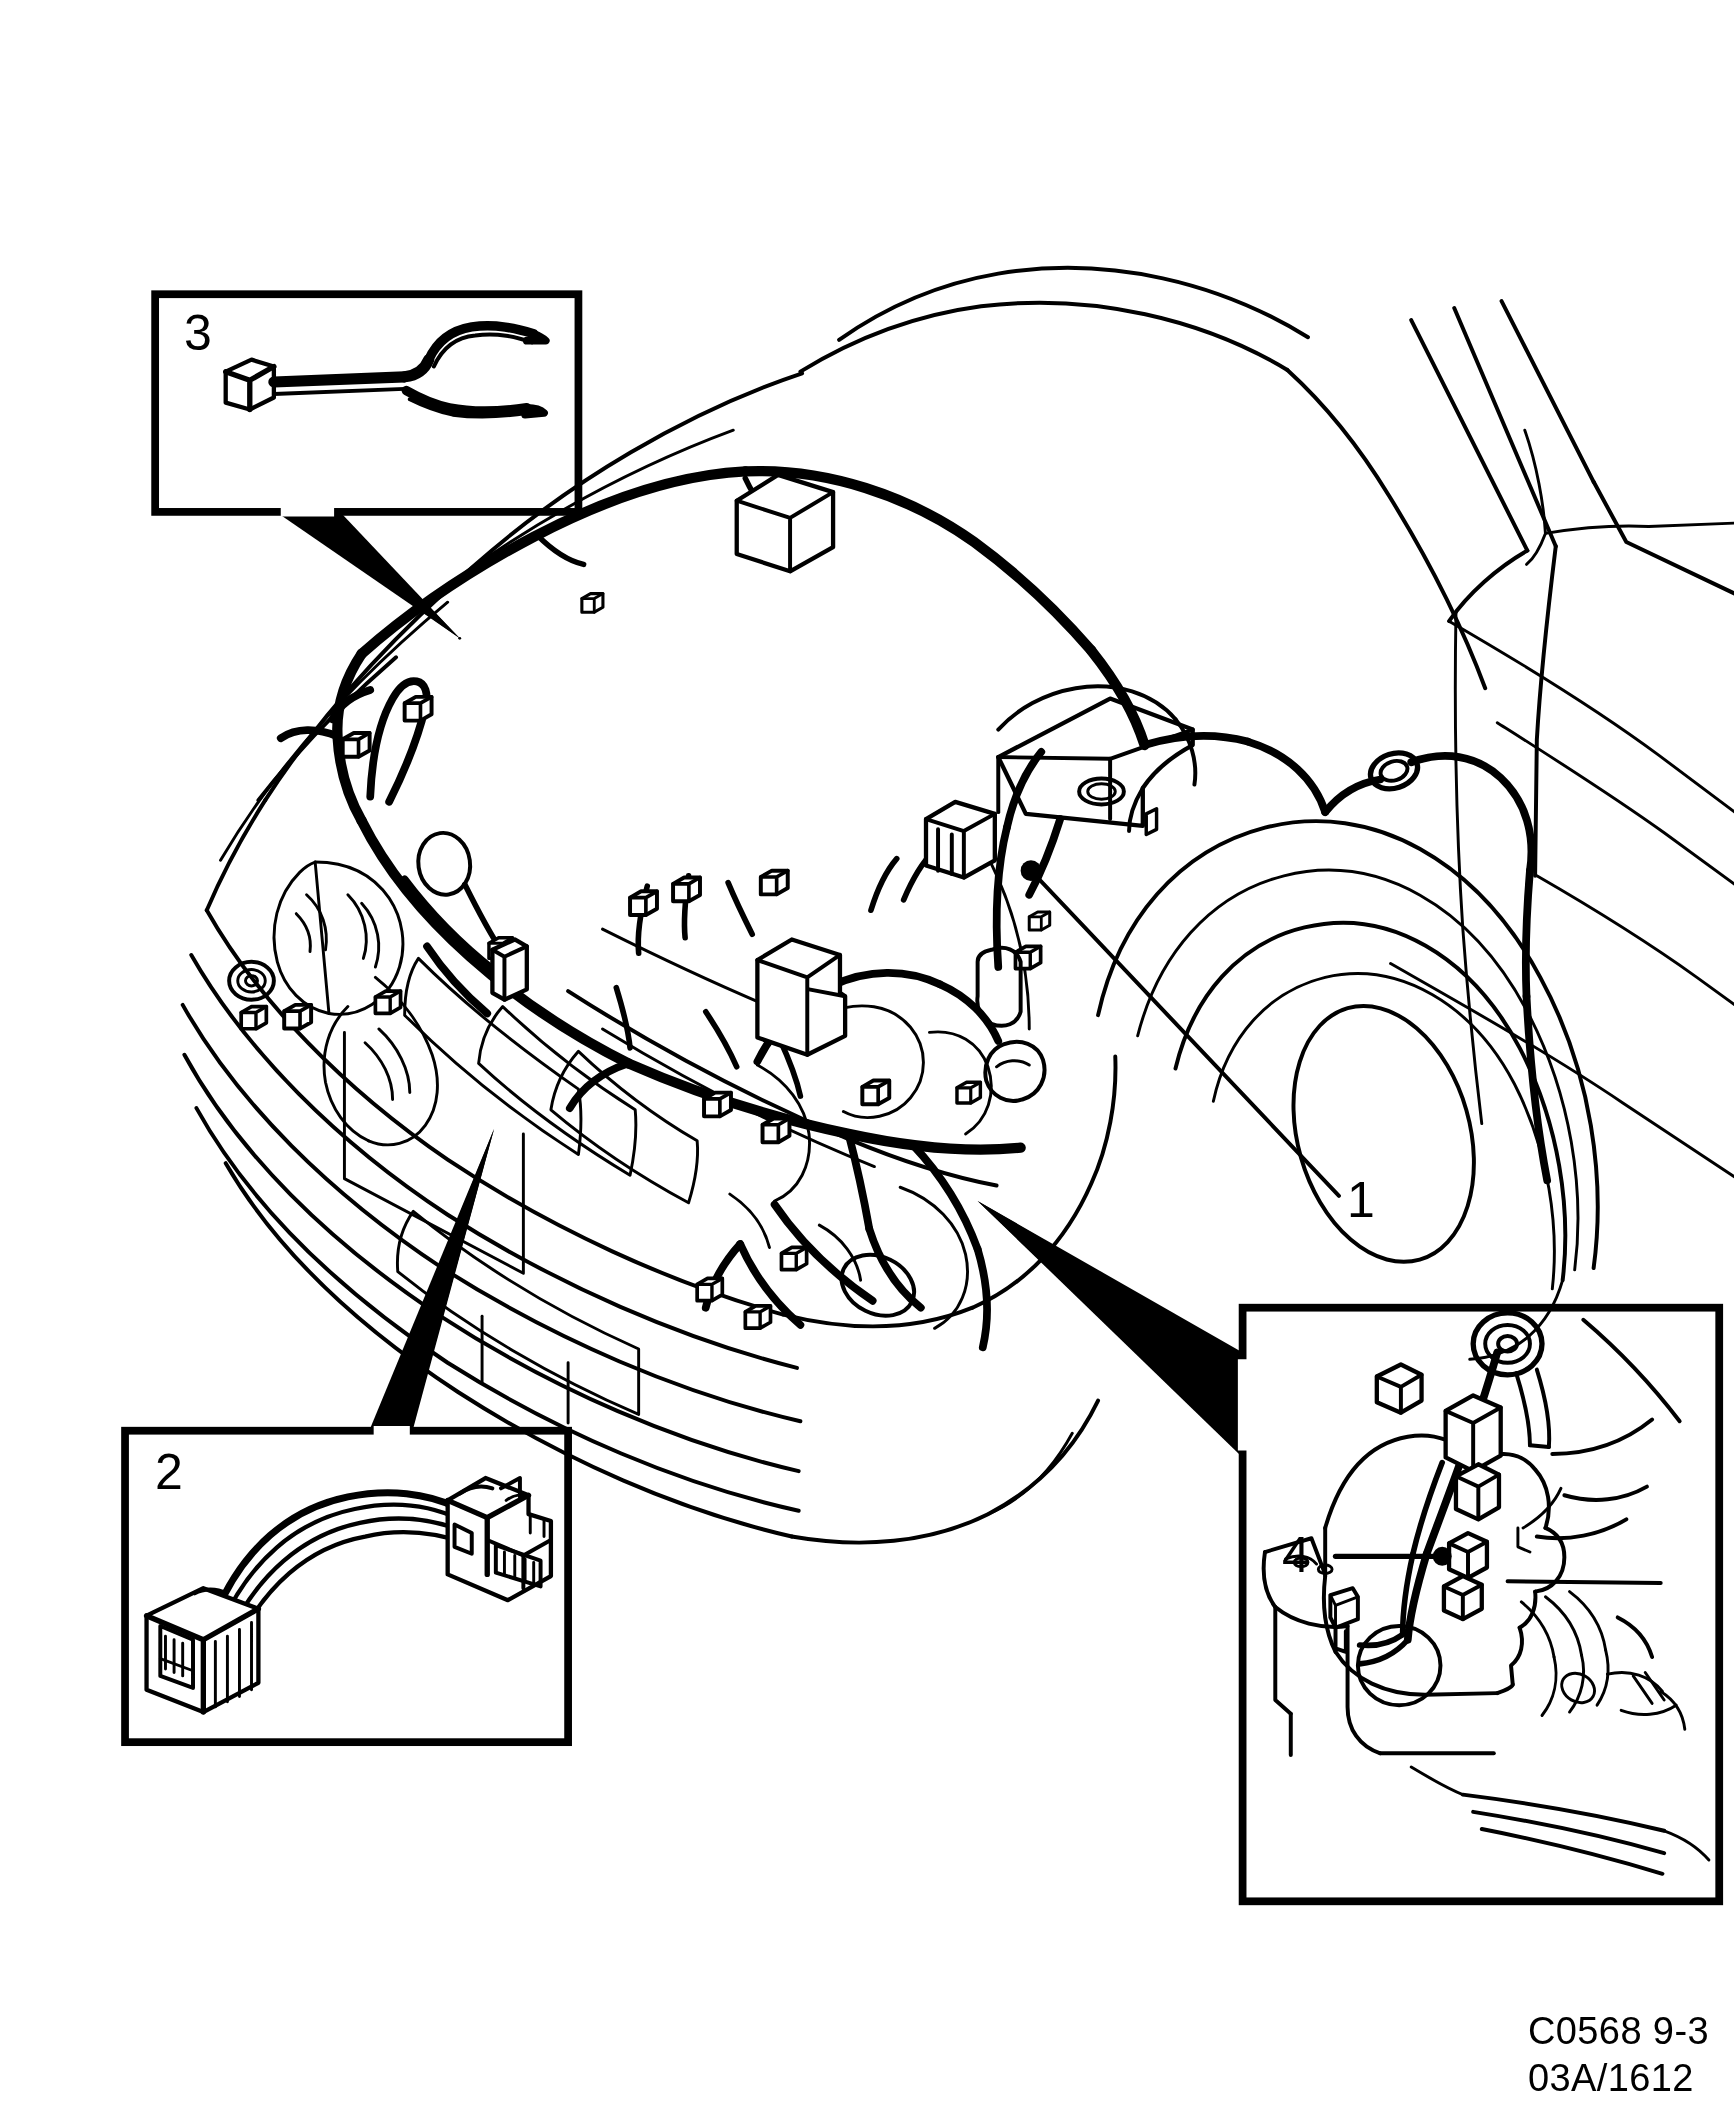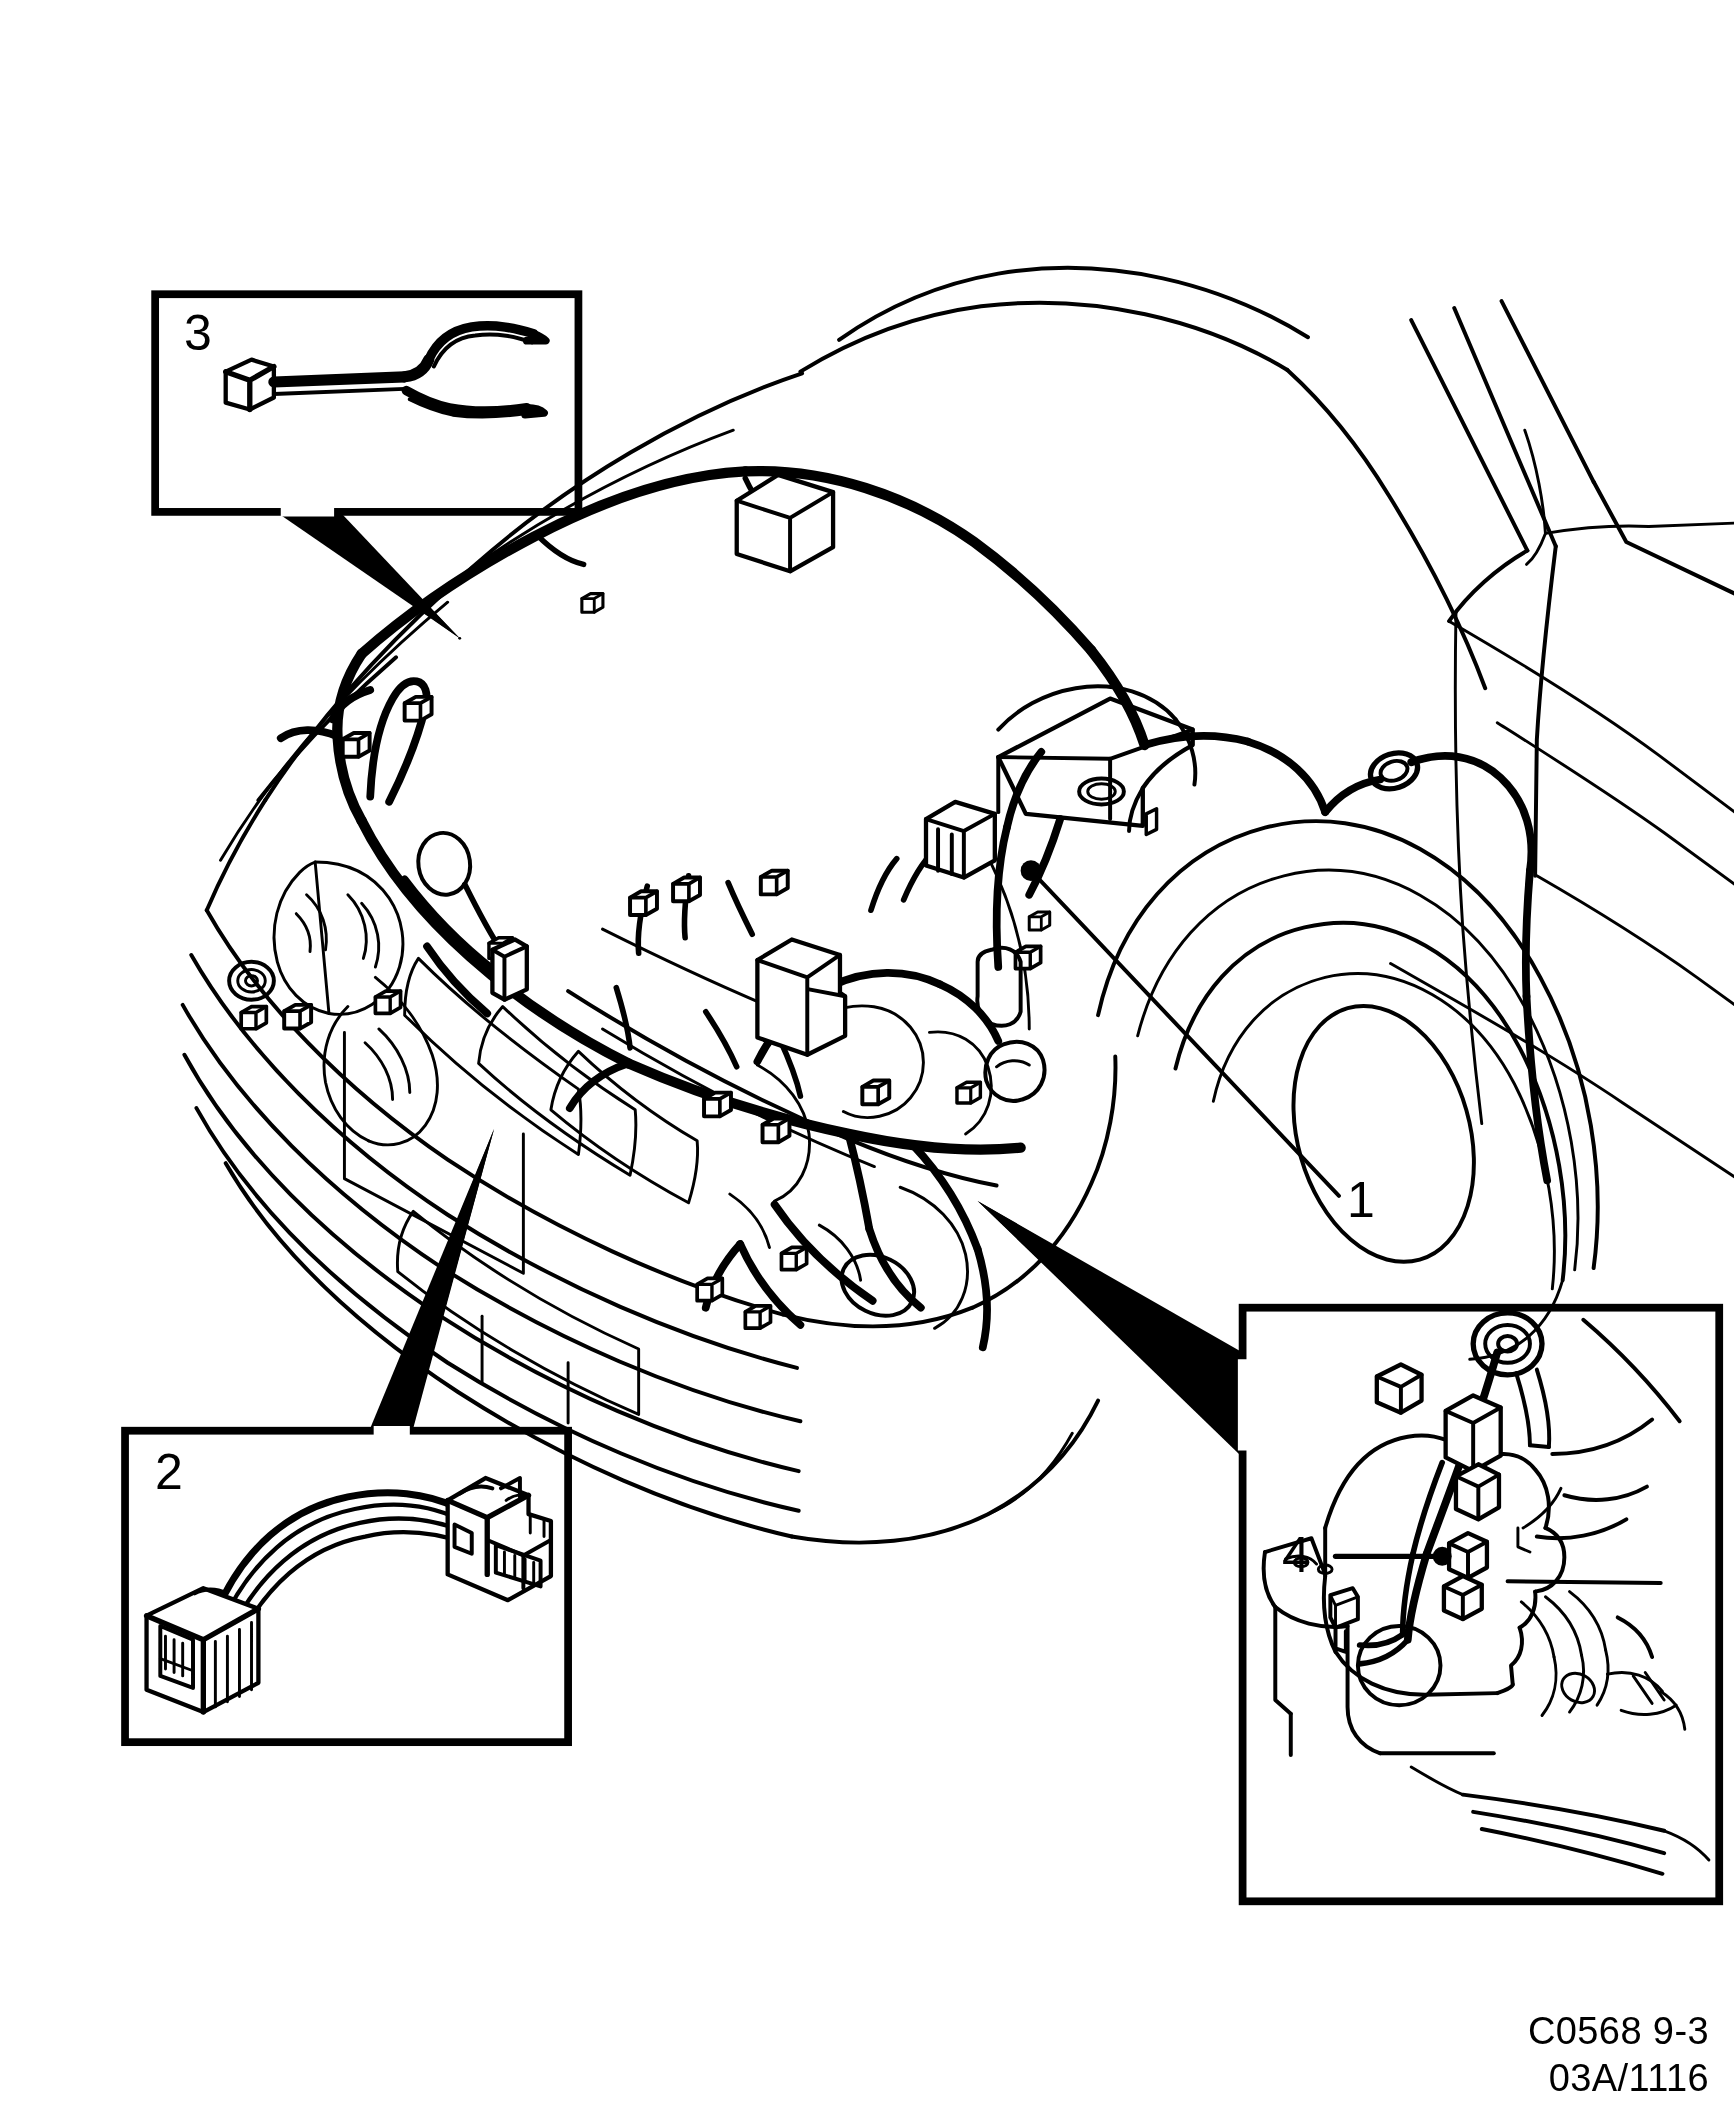--- a/index.html
+++ b/index.html
@@ -1,19 +1,19 @@
 <!DOCTYPE html>
 <html style="font-size:13.8px"><head>
 <meta charset="utf-8">
 <style>
   html,body{margin:0;padding:0;background:#ffffff;}
   body{font-family:"Liberation Sans", sans-serif;color:#000;}
   #page{position:relative;width:1735px;height:2125px;background:#fff;overflow:hidden;}
   #art{position:absolute;left:0;top:0;width:1735px;height:2125px;}
-  .footer{position:absolute;right:26px;bottom:24px;text-align:right;line-height:1.22;}
+  .footer{position:absolute;right:26px;bottom:24px;text-align:left;line-height:1.22;}
   .footer div{font-size:38px;letter-spacing:0.4px;white-space:nowrap;}
   .lbl{position:absolute;font-size:50px;line-height:1;}
 </style>
 </head>
 <body>
 
 <div id="page">
 
   <svg id="art" viewBox="0 0 2016 2470">
     <defs>
@@ -494,17 +494,17 @@
     </g>
   </svg>
 
   <div class="lbl" style="left:184px;top:308px;">3</div>
   <div class="lbl" style="left:155px;top:1447px;">2</div>
   <div class="lbl" style="left:1282px;top:1530px;">4</div>
   <div class="lbl" style="left:1347px;top:1175px;">1</div>
 
   <div class="footer">
     <div>C0568 9-3</div>
-    <div>03A/1116</div>
+    <div>03A/1612</div>
   </div>
 
 </div>
 
 
 </body></html>

